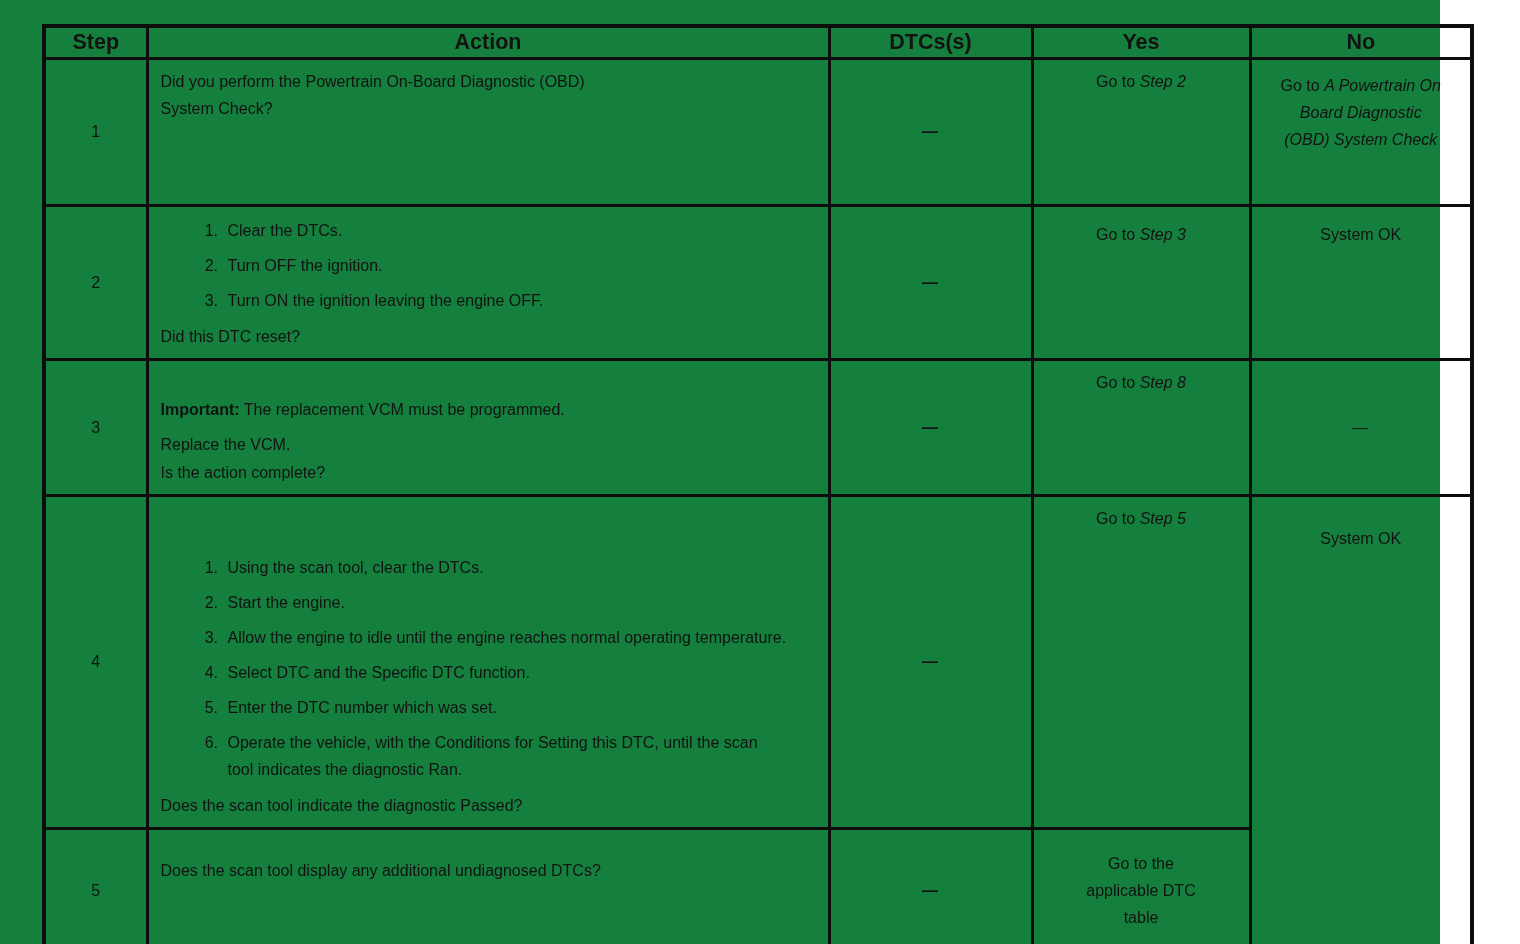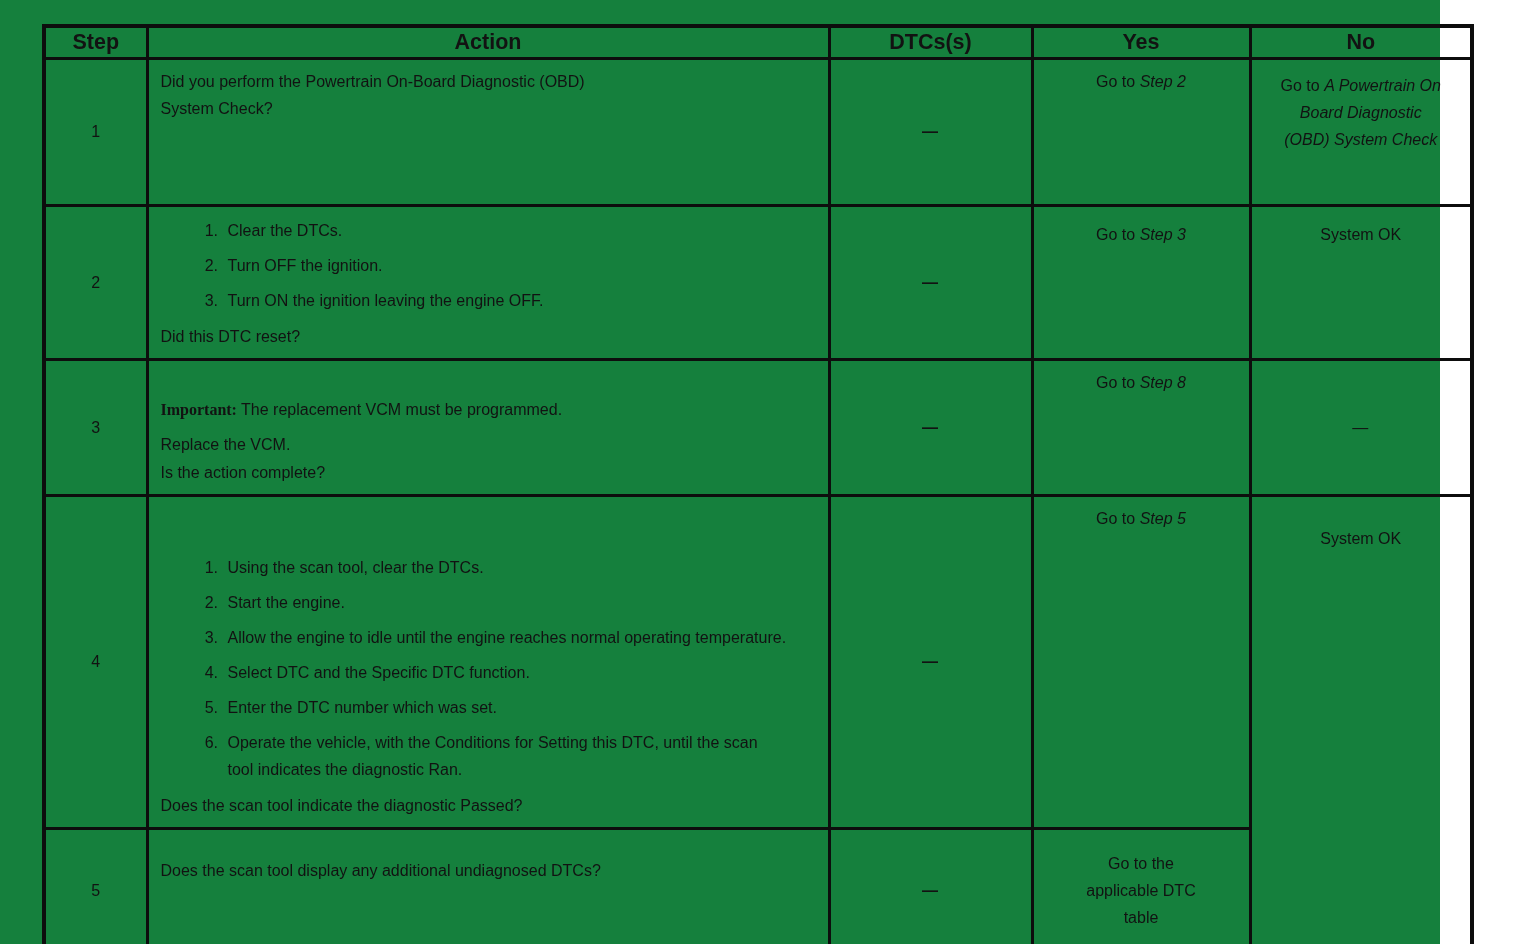--- a/index.html
+++ b/index.html
@@ -55,21 +55,21 @@
   
   .hr1  { min-height: 144px; }
   .hr2  { min-height: 140px; }
   .hr3  { min-height: 133px; }
   .hr4  { min-height: 330px; }
   .hr5  { min-height: 83px; }
   .hr45 { min-height: 414px; }
 
   p { margin: 0; }
   .q { margin-top: 1px; }
-  .b { font-weight: 700; font-family: Liberation Serif, serif; }
+  .b { font-weight: 700; }
   .it { font-style: italic; }
 
   .w-narrow { max-width: 455px; }
   .w-ref    { max-width: 162px; margin: 4px auto; }
   .w-yes5   { max-width: 122px; margin: 12px auto; }
   .gap-after { margin-bottom: 8px; }
 
   ol.alist {
     margin: 2px 0 0 0;
     padding-left: 62px;

